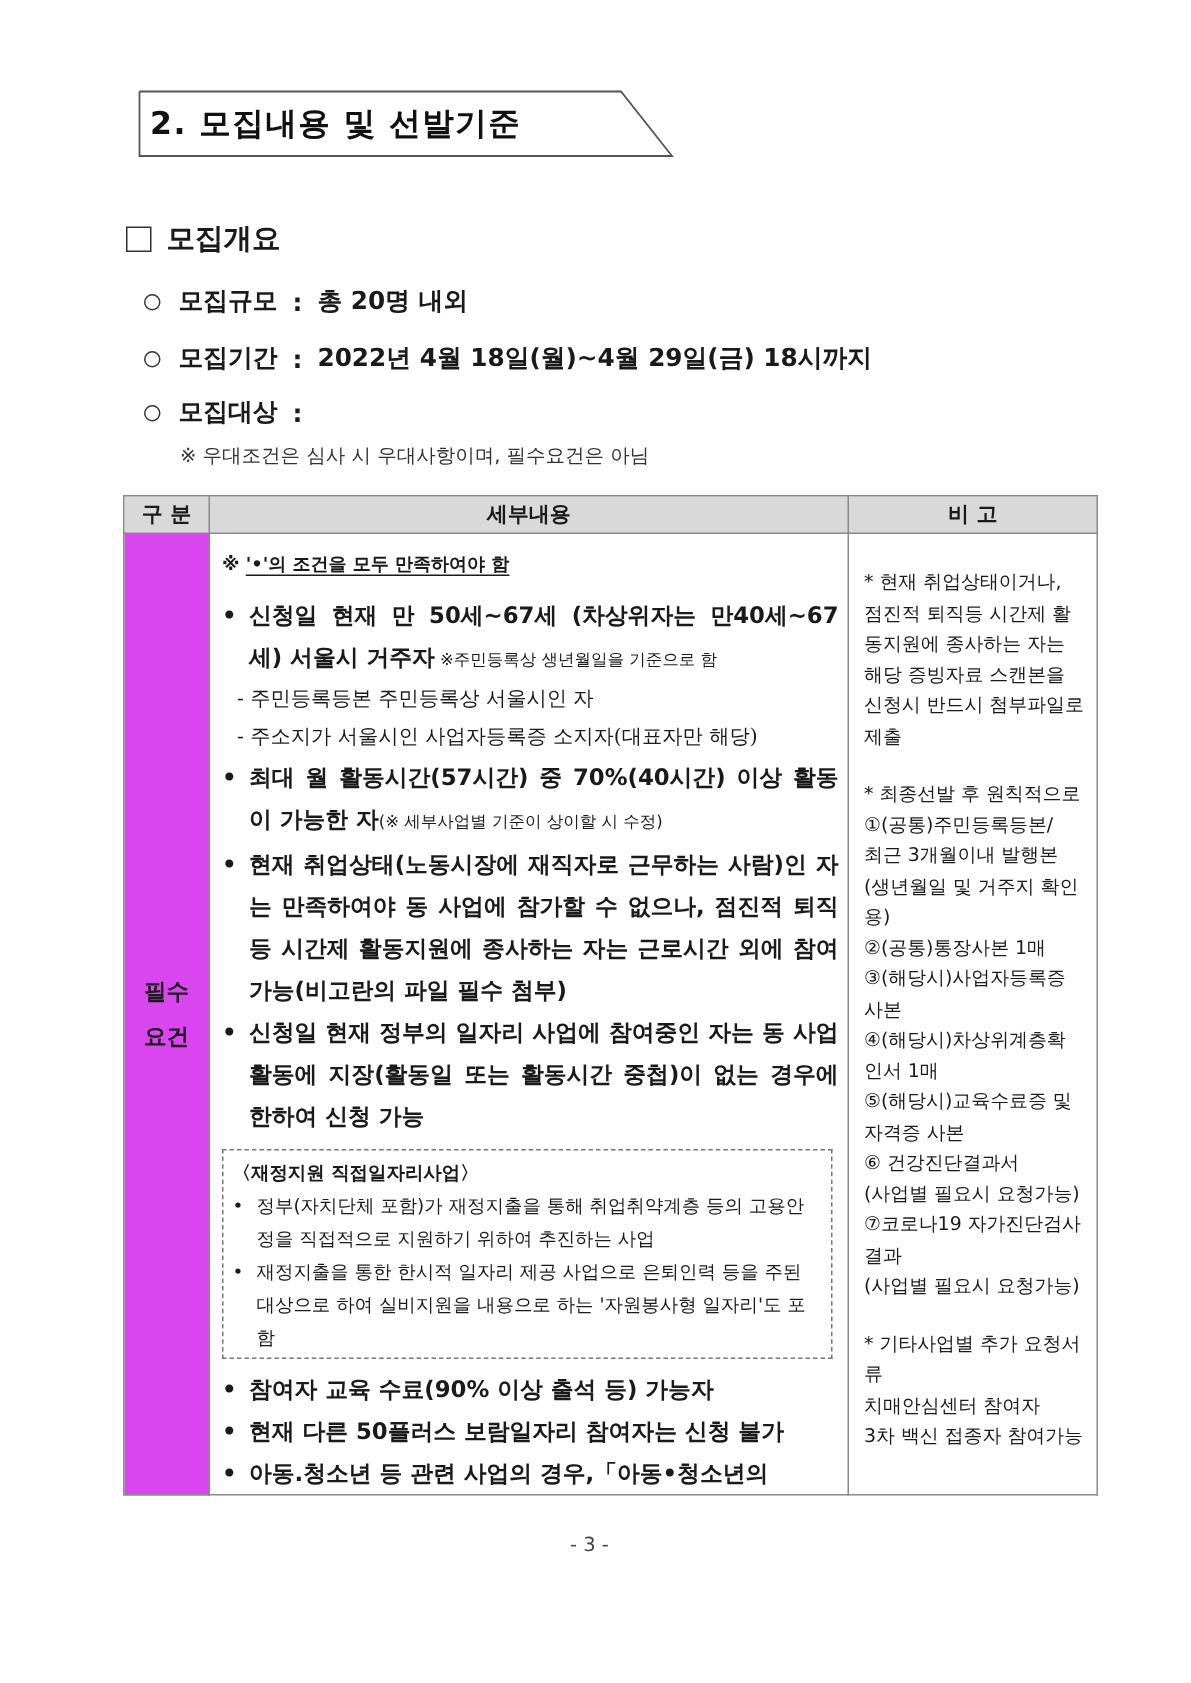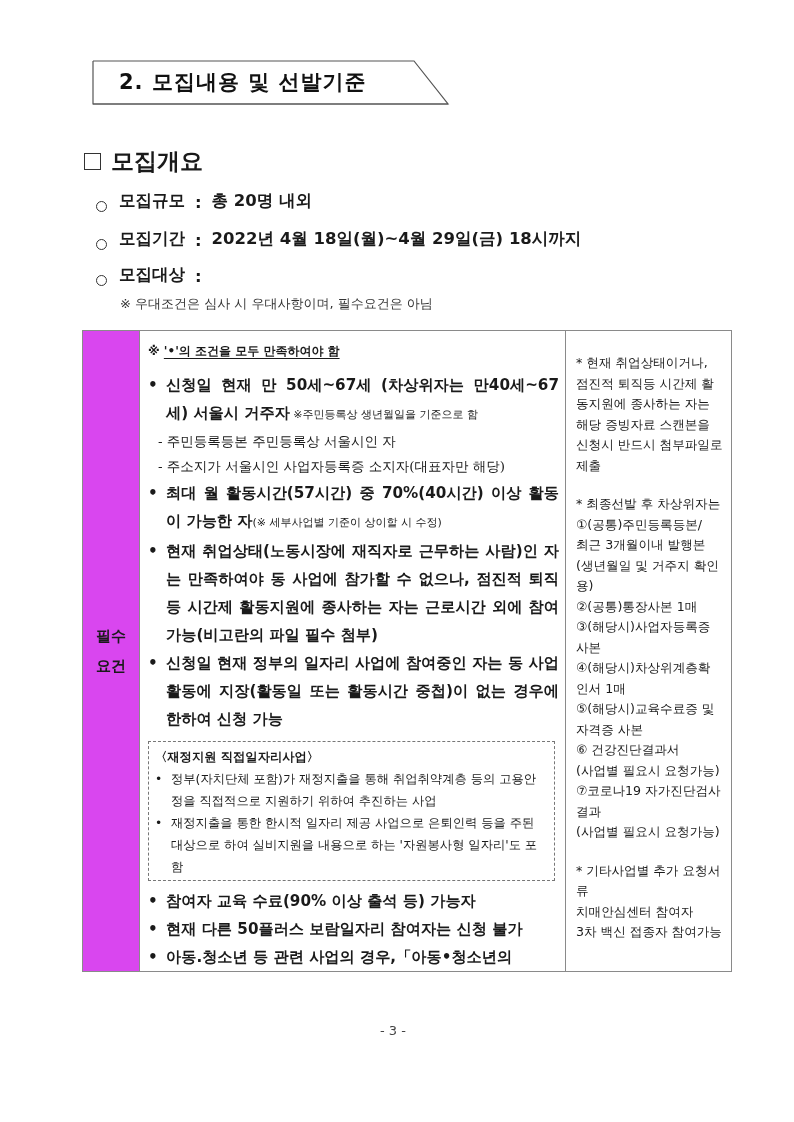--- a/index.html
+++ b/index.html
@@ -1,25 +1,25 @@
 <!DOCTYPE html>
 <html><head>
 <meta charset="utf-8">
 <style>
   html, body { margin:0; padding:0; background:#ffffff; }
   body { width:794px; height:1122px; position:relative; overflow:hidden;
          font-family:"DejaVu Sans","Liberation Sans",sans-serif; color:#1a1a1a; }
   .title-box { position:absolute; left:92px; top:60px; width:356px; height:44px; }
   .title-box svg { position:absolute; left:0; top:0; }
-  .title-text { position:absolute; left:27px; top:8px; font-size:21px; font-weight:bold; letter-spacing:1px; color:#111; white-space:nowrap; }
+  .title-text { position:absolute; left:8px; top:8px; font-size:21px; font-weight:bold; letter-spacing:1px; color:#111; white-space:nowrap; }
 
-  .section { position:absolute; left:84px; top:146px; font-size:23px; font-weight:bold; display:flex; align-items:center; }
+  .section { position:absolute; left:84px; top:146px; font-size:19px; font-weight:bold; display:flex; align-items:center; }
   .checkbox { width:17px; height:17px; border:1.5px solid #333; margin-right:10px; display:inline-block; box-sizing:border-box; }
 
-  .bullet-line { position:absolute; left:96px; font-size:16.5px; font-weight:bold; white-space:nowrap; display:flex; align-items:flex-end; }
+  .bullet-line { position:absolute; left:96px; font-size:16.5px; font-weight:bold; white-space:nowrap; display:flex; align-items:center; }
   .circle { width:11px; height:11px; border:1.3px solid #333; border-radius:50%; margin-right:12px; box-sizing:border-box; display:inline-block; }
   .note-line { position:absolute; left:120px; top:295px; font-size:13px; color:#333; white-space:nowrap;text-align:center; }
 
   table.main { position:absolute; left:82px; top:330px; width:649px; border-collapse:collapse; table-layout:fixed; }
   table.main td, table.main th { border:1px solid #8a8a8a; vertical-align:top; padding:0; }
   table.main th { background:#d9d9d9; height:24px; font-family:"DejaVu Serif","Liberation Serif",serif; font-size:14px; font-weight:bold; text-align:center; vertical-align:middle; }
   .col-cat { background:#d946ef; text-align:center; vertical-align:middle !important; font-family:"DejaVu Serif","Liberation Serif",serif; font-weight:bold; font-size:15px; line-height:30px; }
   .detail { padding:6px 6px 0 8px !important; font-size:15.2px; line-height:28px; }
   .detail .req-head { font-size:12px; font-weight:bold; }
   .detail .req-head u { text-underline-offset:3px; }
@@ -71,20 +71,25 @@
 </div>
 <div class="note-line">※ 우대조건은 심사 시 우대사항이며, 필수요건은 아님</div>
 
 <table class="main">
   <colgroup>
       <col style="width:57px">
       <col style="width:426px">
       <col style="width:166px">
     </colgroup>
   <tbody>
+      <tr>
+    <th>구 분</th>
+    <th>세부내용</th>
+    <th>비 고</th>
+  </tr>
   <tr style="height:625px">
     <td class="col-cat">
       <div>필수</div>
       <div>요건</div>
     </td>
     <td class="detail">
       <div class="req-head">
         <span>※ </span><u>'•'의 조건을 모두 만족하여야 함</u>
       </div>
       <div class="b" style="margin-top:6px">
@@ -125,21 +130,21 @@
             <span class="txt">현재 다른 50플러스 보람일자리 참여자는 신청 불가</span>
           </div>
       <div class="b">
             <span class="dot">•</span>
             <span class="txt">아동.청소년 등 관련 사업의 경우,「아동•청소년의</span>
           </div>
     </td>
     <td class="remarks">
       <div class="blk" style="margin-top:12px">* 현재 취업상태이거나, 점진적 퇴직등 시간제 활동지원에 종사하는 자는 해당 증빙자료 스캔본을 신청시 반드시 첨부파일로 제출</div>
       <div class="blk">
-        <div>* 최종선발 후 차상위자는</div>
+        <div>* 최종선발 후 원칙적으로</div>
         <div>①(공통)주민등록등본/</div>
         <div>최근 3개월이내 발행본</div>
         <div>(생년월일 및 거주지 확인용)</div>
         <div>②(공통)통장사본 1매</div>
         <div>③(해당시)사업자등록증 사본</div>
         <div>④(해당시)차상위계층확인서 1매</div>
         <div>⑤(해당시)교육수료증 및 자격증 사본</div>
         <div>⑥ 건강진단결과서</div>
         <div>(사업별 필요시 요청가능)</div>
         <div>⑦코로나19 자가진단검사 결과</div>

